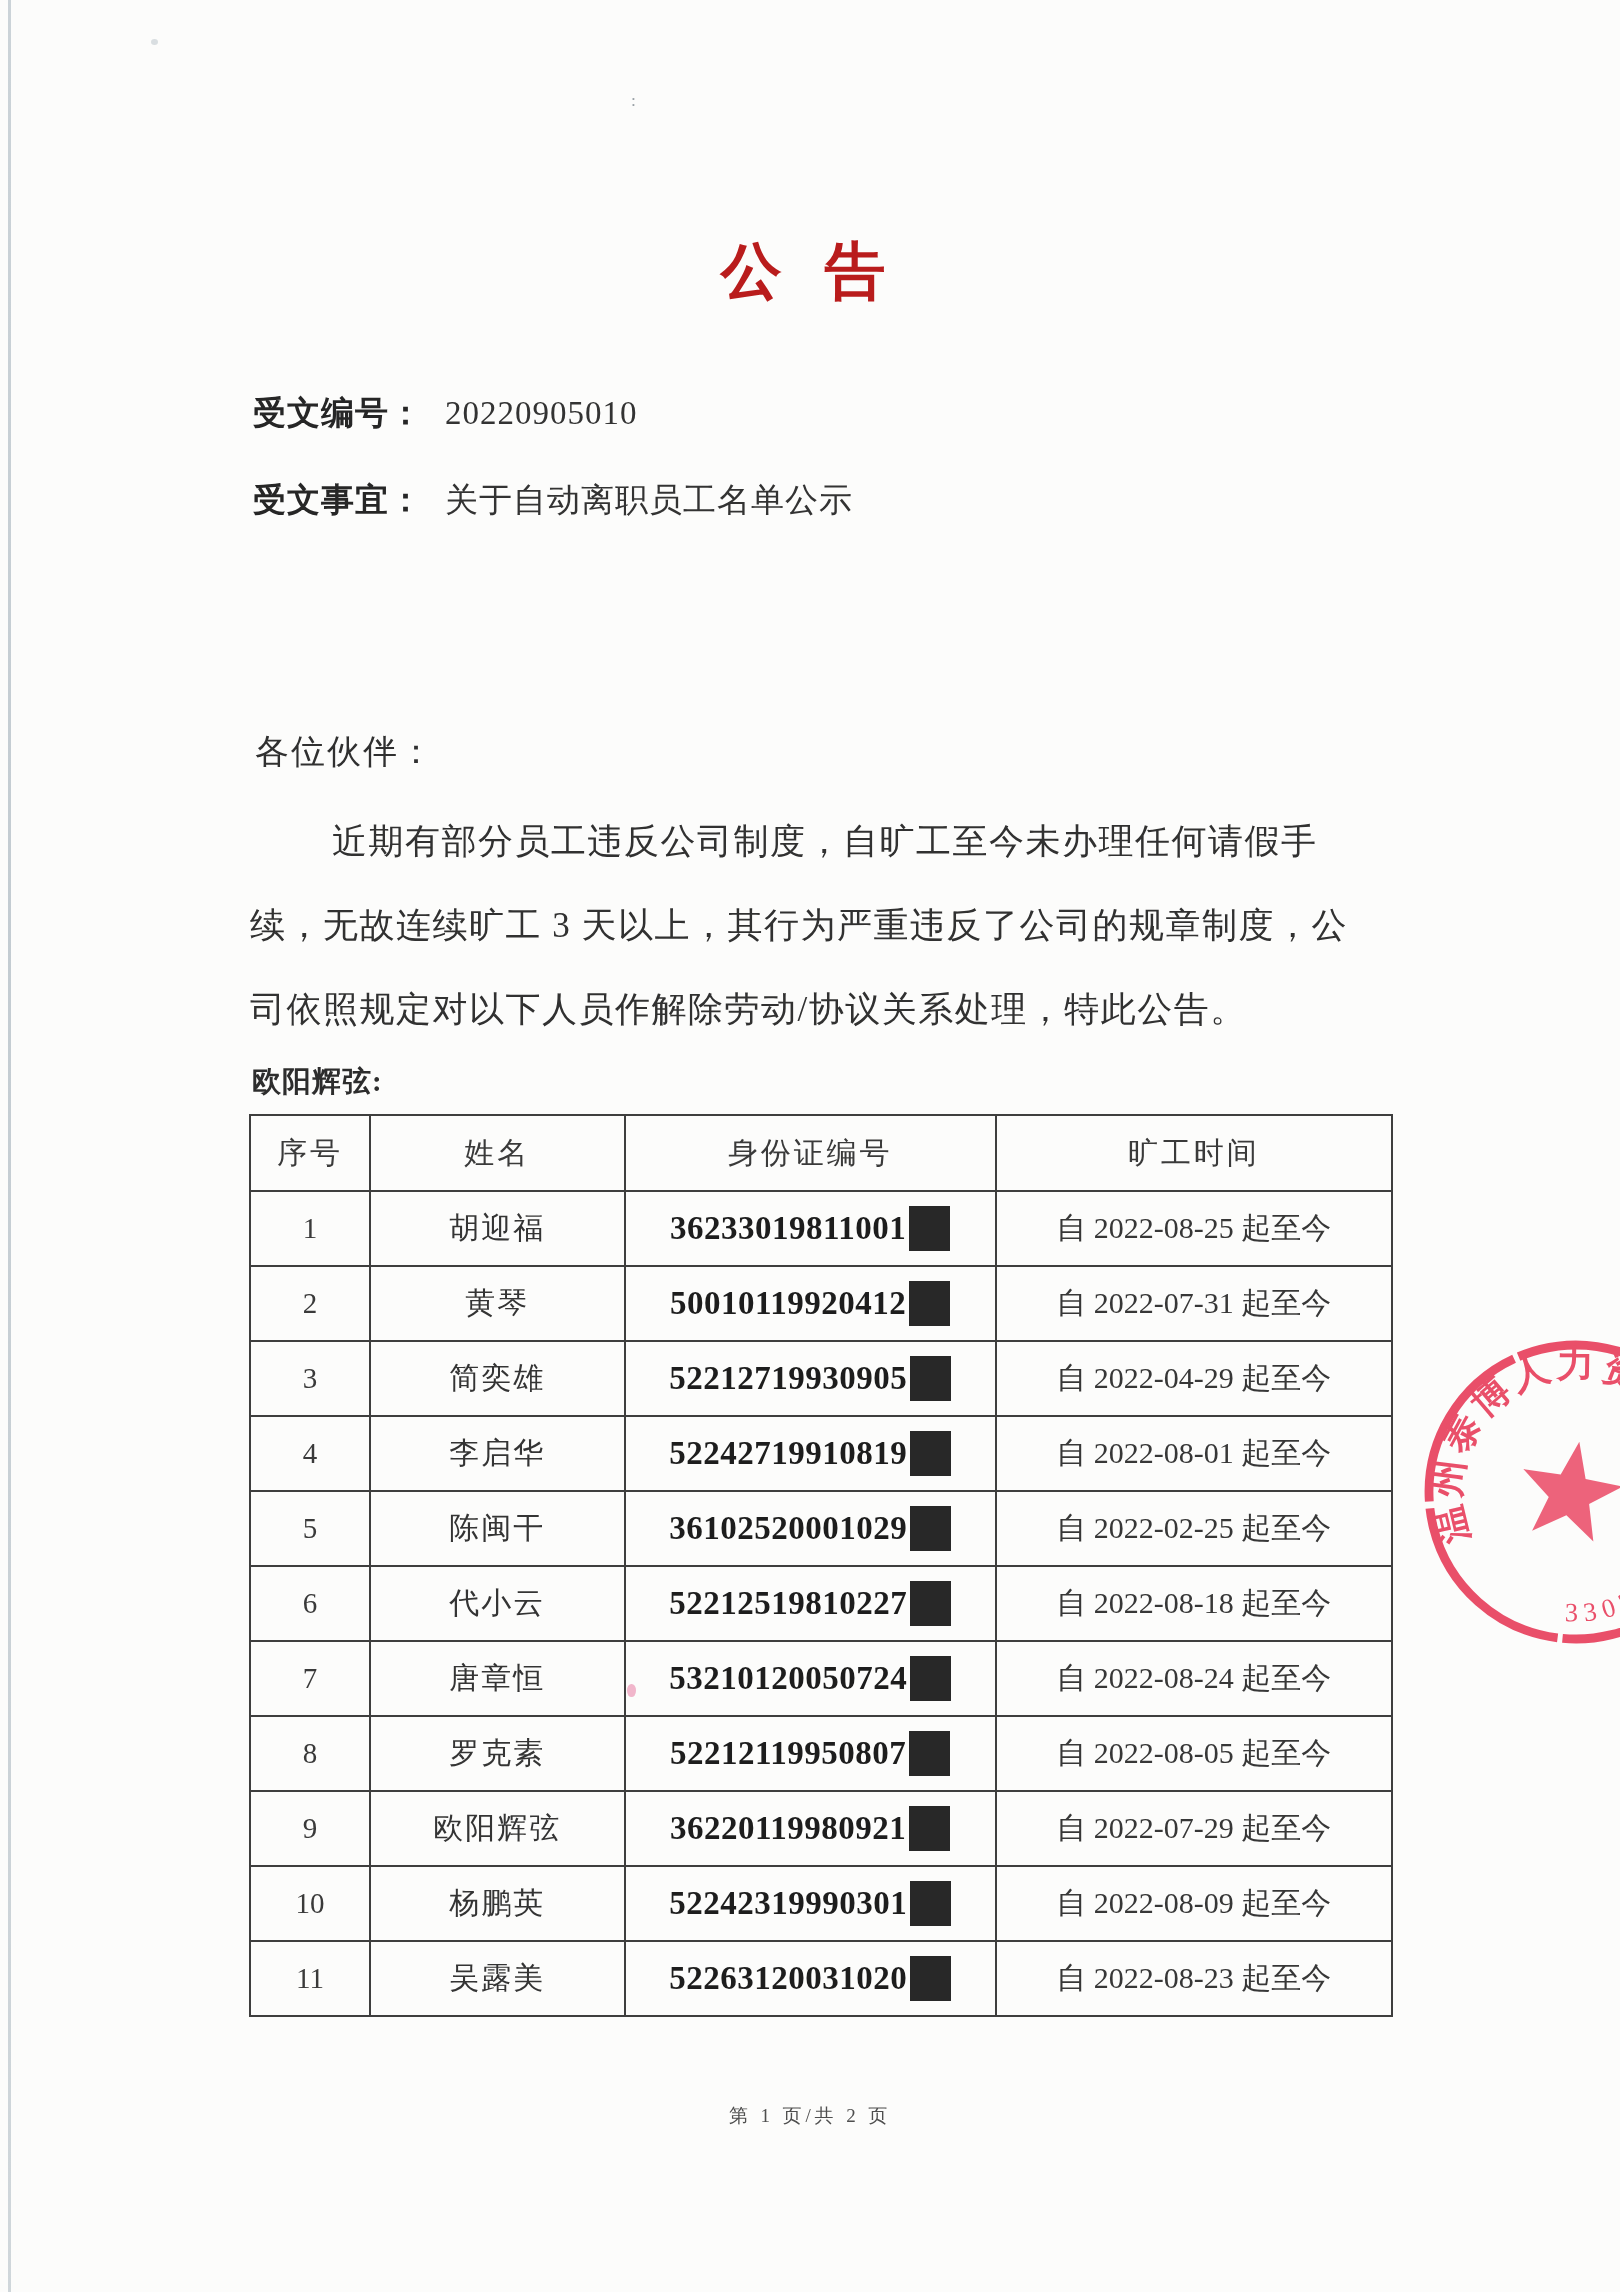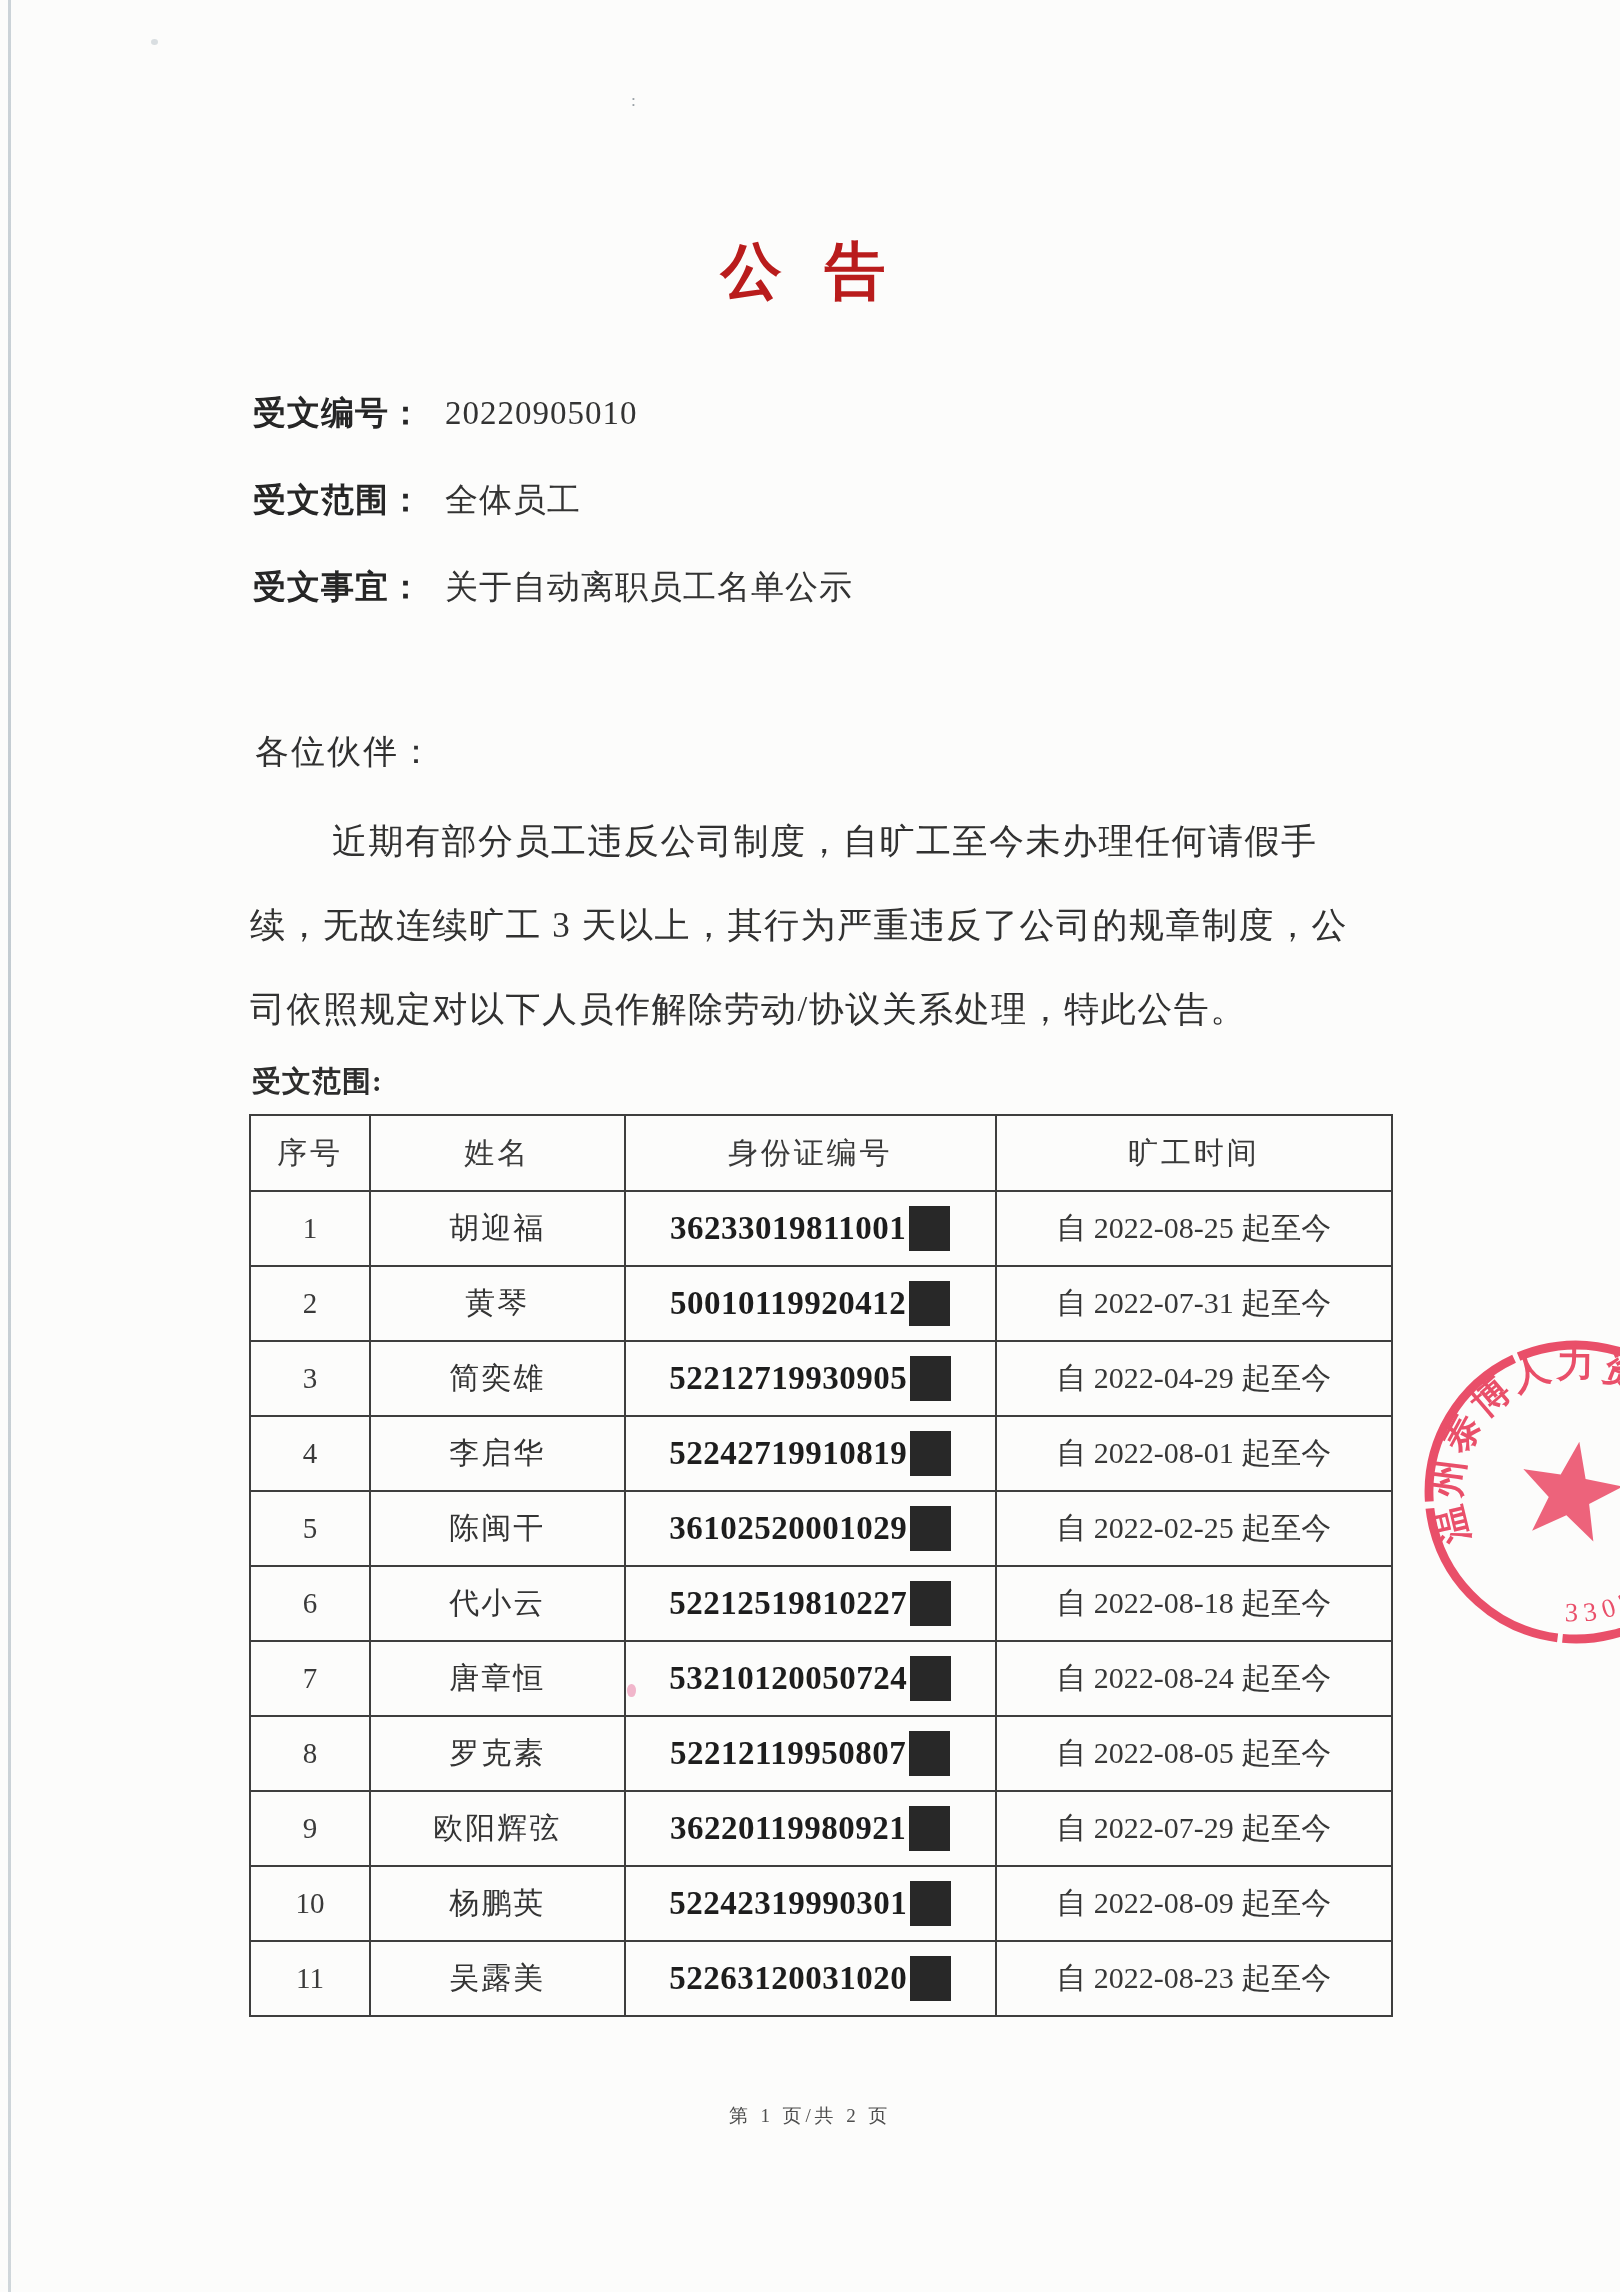--- a/index.html
+++ b/index.html
@@ -72,36 +72,33 @@
   <div class="speck speck-b">:</div>
   <div class="speck speck-c"></div>
 
   <h1 class="title">公 告</h1>
 
   <div class="meta">
     <div class="meta-line">
       <span class="meta-label">受文编号：</span><span class="meta-value">20220905010</span>
     </div>
     <div class="meta-line">
-      <span class="meta-label">受文范围：</span><span class="meta-value">全体员工</span>
-    </div>
-    <div class="meta-line">
       <span class="meta-label">受文事宜：</span><span class="meta-value">关于自动离职员工名单公示</span>
     </div>
   </div>
 
   <div class="salutation">各位伙伴：</div>
 
   <div class="body-text">
     <div class="body-line">近期有部分员工违反公司制度，自旷工至今未办理任何请假手</div>
     <div class="body-line">续，无故连续旷工 3 天以上，其行为严重违反了公司的规章制度，公</div>
     <div class="body-line">司依照规定对以下人员作解除劳动/协议关系处理，特此公告。</div>
   </div>
 
-  <div class="list-intro">受文范围:</div>
+  <div class="list-intro">欧阳辉弦:</div>
 
   <table class="roster">
     <colgroup>
         <col class="c1">
         <col class="c2">
         <col class="c3">
         <col class="c4">
       </colgroup>
     <thead>
       <tr>

